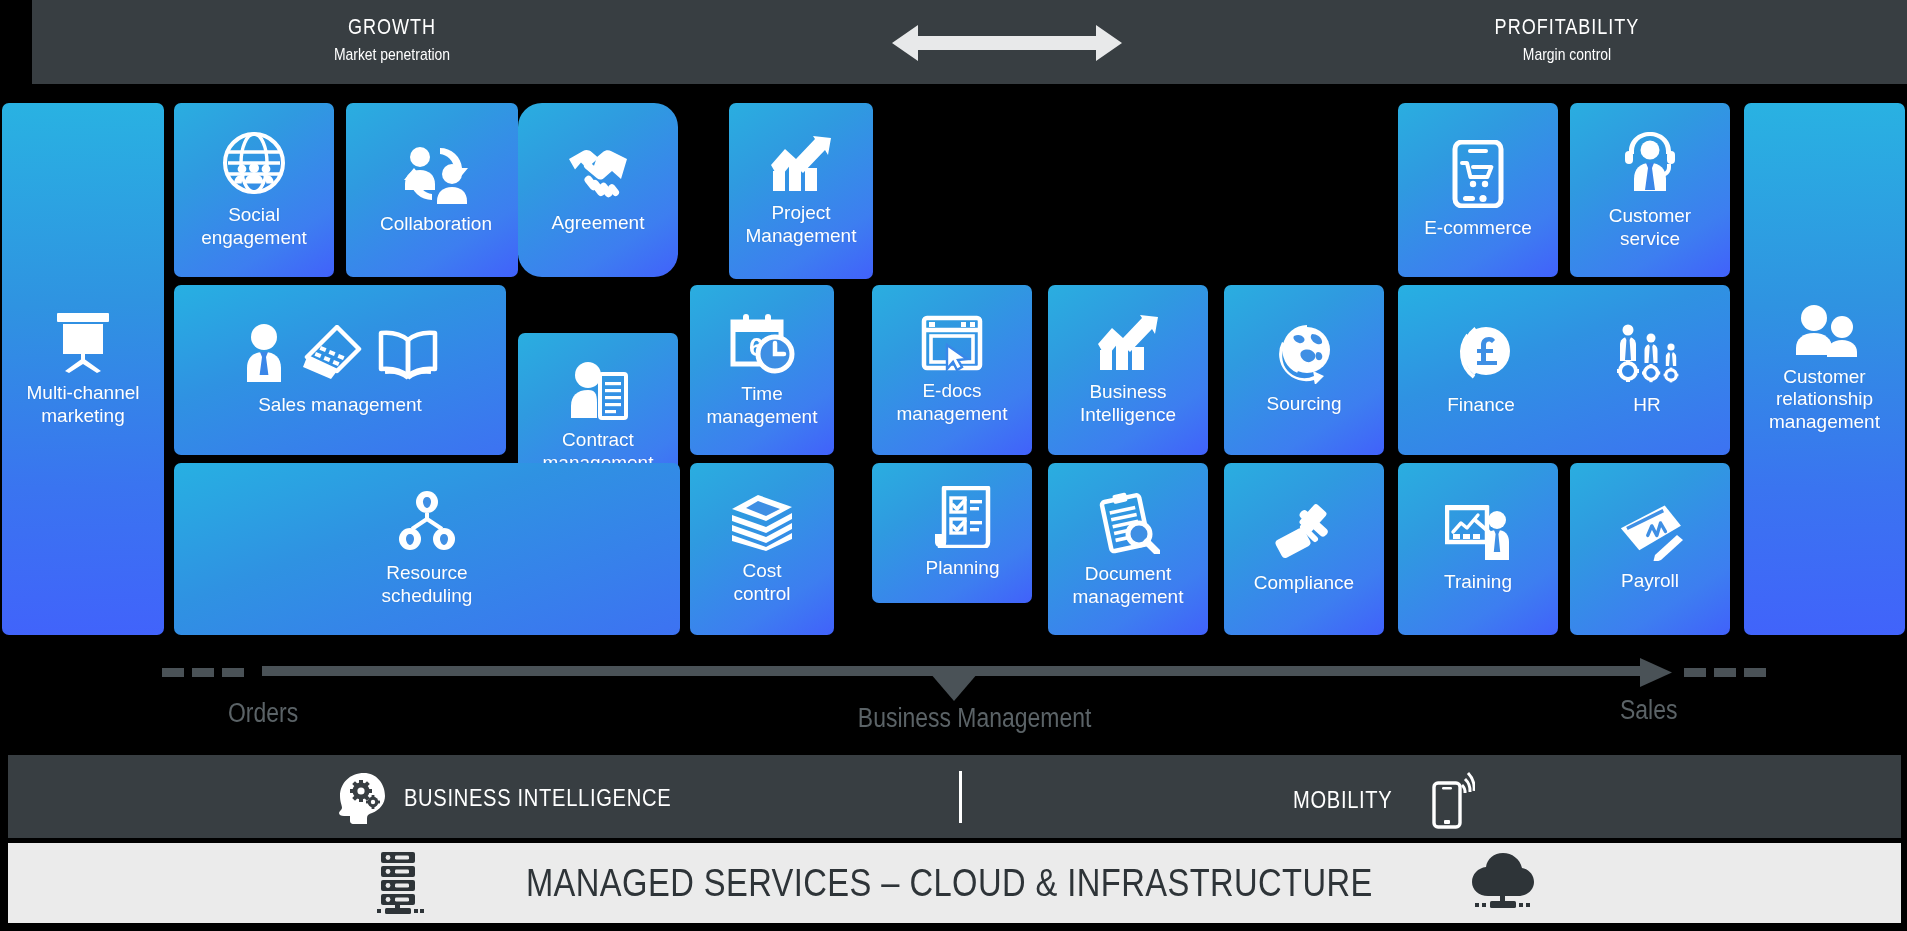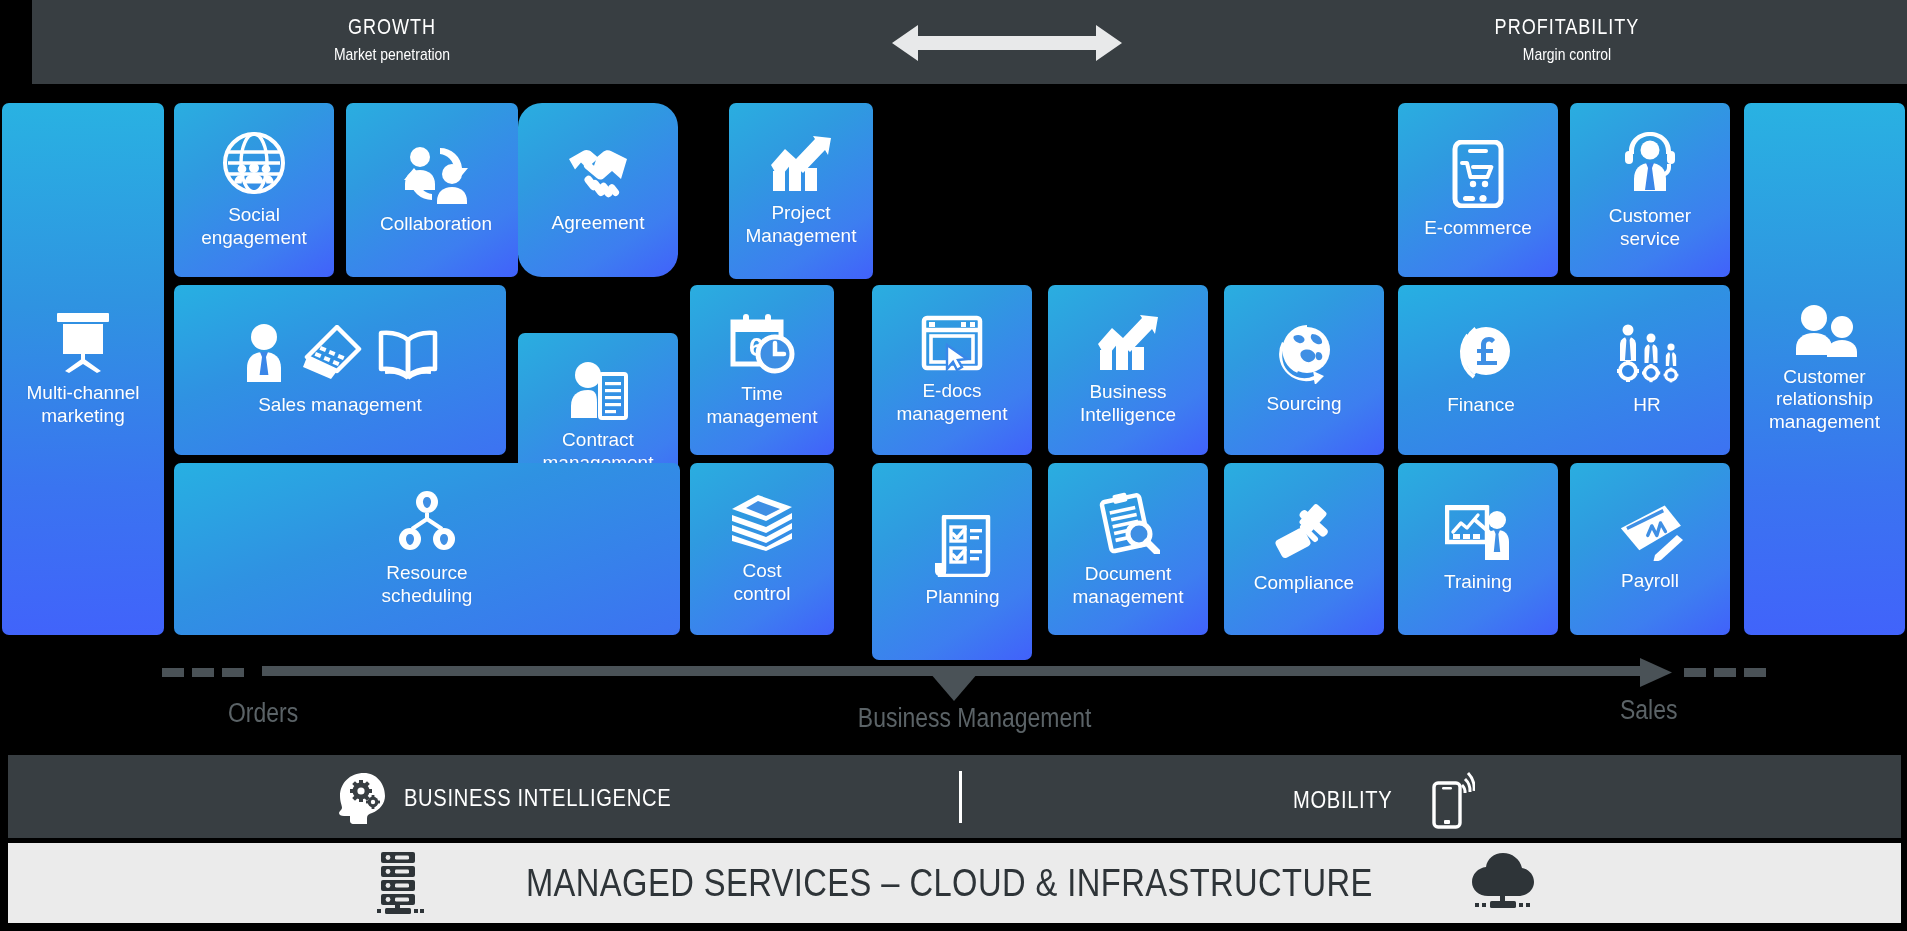--- a/index.html
+++ b/index.html
@@ -422,21 +422,21 @@
           <path d="M4 22 L38 34 L64 20 L64 26 L38 40 L4 28 Z"></path>
           <path d="M4 32 L38 44 L64 30 L64 36 L38 50 L4 38 Z"></path>
           <path d="M4 42 L38 54 L64 40 L64 46 L38 58 L4 48 Z"></path>
           <path d="M30 8 L52 16 L38 23 L18 15 Z" fill="#3f8fe4"></path>
         </svg>
       </span>
       <span class="lbl" style="white-space:pre-line">Cost
 control</span>
     </div>
 
-    <div class="tile" style="left:872px; top:360px; width:160px; height:197px;padding-left:21px;">
+    <div class="tile" style="left:872px; top:360px; width:160px; height:140px;padding-left:21px;">
       <span class="ico">
         <svg width="58" height="62" viewBox="0 0 58 62">
           <path d="M10 2h44v54c0 3-2 5-5 5H6c3 0 4-2 4-5z" fill="none" stroke="#fff" stroke-width="4.5" stroke-linejoin="round"></path>
           <path d="M10 48v8c0 3-1 5-4 5-3 0-5-2-5-5v-8z"></path>
           <rect x="17" y="12" width="14" height="14" fill="none" stroke="#fff" stroke-width="3.4"></rect>
           <path d="M19 19l4 4 8-9" fill="none" stroke="#fff" stroke-width="3.6" stroke-linecap="round" stroke-linejoin="round"></path>
           <rect x="36" y="14" width="12" height="3.4"></rect>
             <rect x="36" y="21" width="9" height="3.4"></rect>
           <rect x="17" y="33" width="14" height="14" fill="none" stroke="#fff" stroke-width="3.4"></rect>
           <path d="M19 40l4 4 8-9" fill="none" stroke="#fff" stroke-width="3.6" stroke-linecap="round" stroke-linejoin="round"></path>

